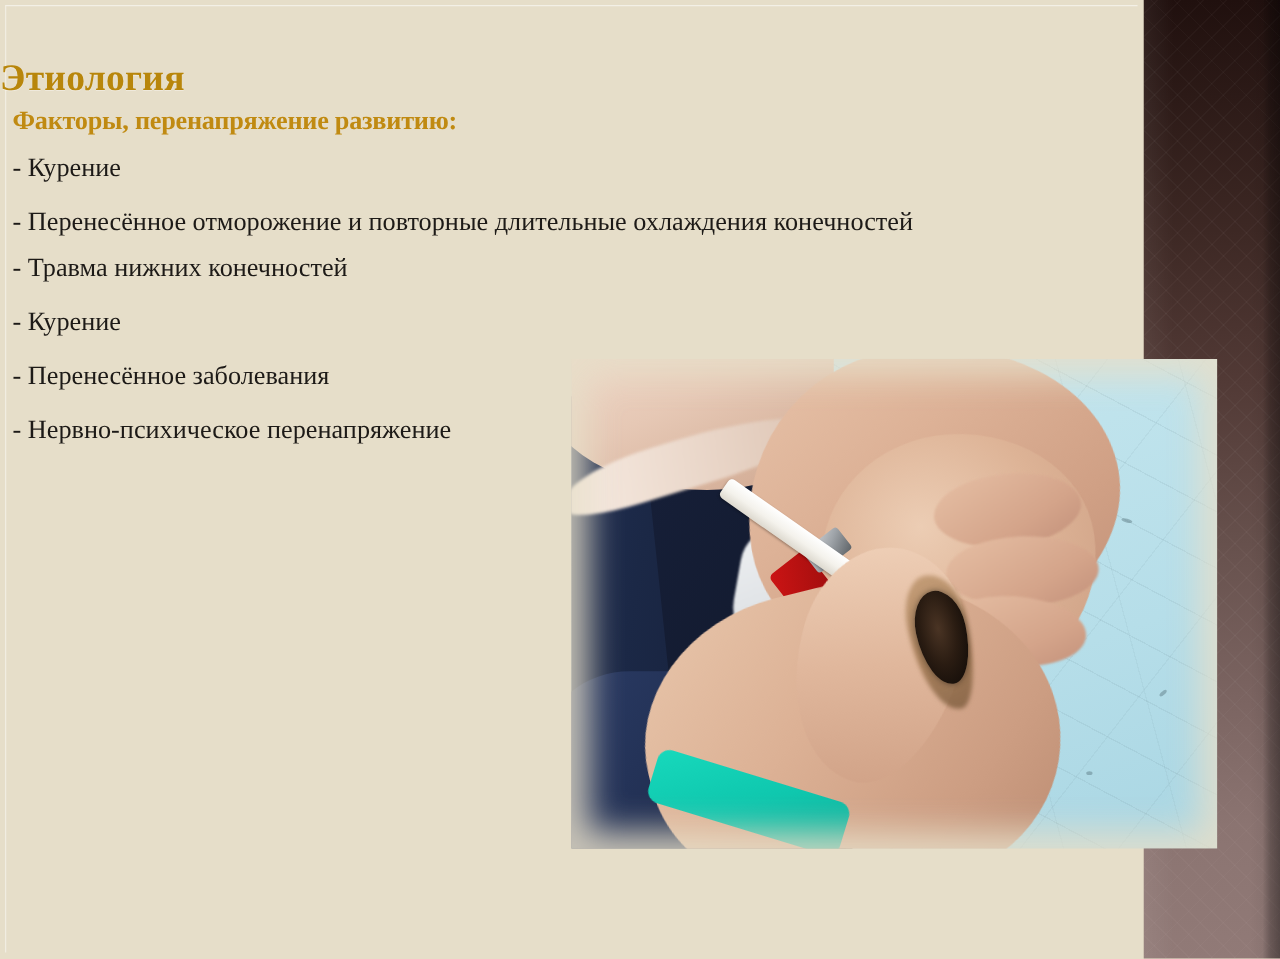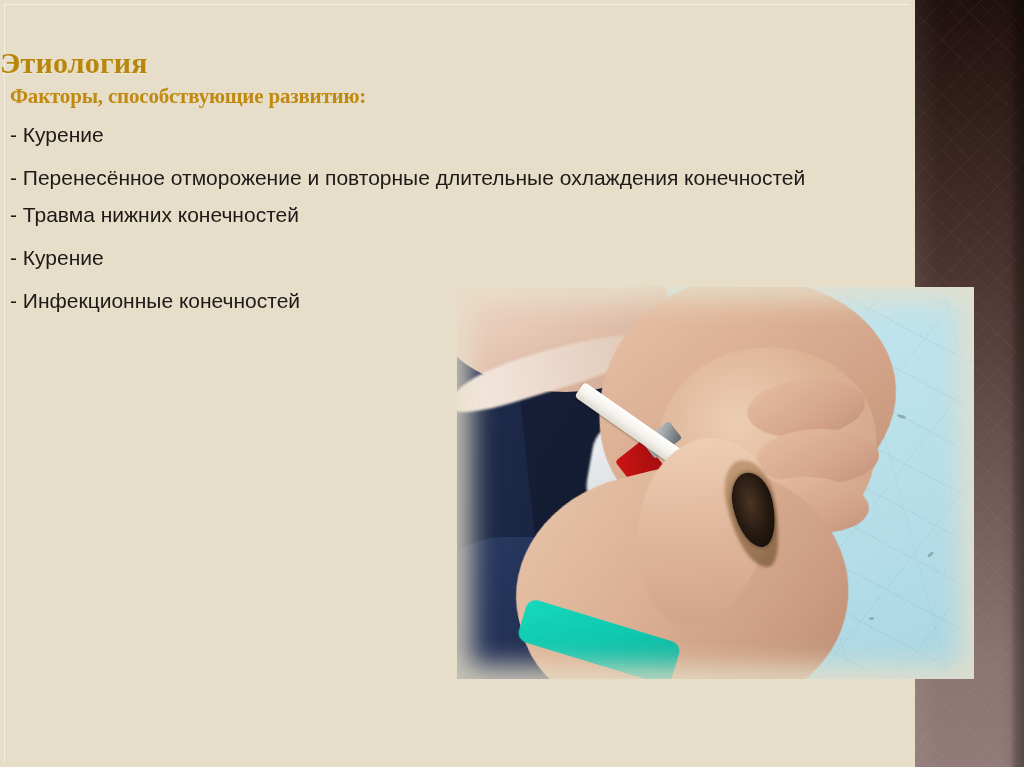--- a/index.html
+++ b/index.html
@@ -107,21 +107,21 @@
     margin-bottom: 17px;
     font-family: "Liberation Serif", "DejaVu Serif", serif;
     letter-spacing: -0.2px;
   }
   .bullet {
     font-size: 21px;
     color: #1d1a17;
     line-height: 1.0;
     margin-bottom: 22px;
     white-space: nowrap;
-    font-family: Liberation Sans, sans-serif;
+    font-family: Liberation Serif, serif;
   }
   .bullet.tight { margin-bottom: 16px; }
 
   
   #photo {
     position: absolute;
     left: 457px; top: 287px;
     width: 517px; height: 392px;
     overflow: hidden;
     -webkit-mask-image:
@@ -342,33 +342,34 @@
   <div id="right-panel">
     <div id="right-panel-texture"></div>
     <div id="right-panel-sheen"></div>
     <div id="right-panel-edge"></div>
   </div>
 
   <div id="title">Этиология</div>
 
   <div id="body-text">
 
-    <div class="subhead">Факторы, способствующие развитию:</div>
+    <div class="subhead">Факторы, перенапряжение развитию:</div>
 
     <div class="bullet">- Курение</div>
 
     <div class="bullet tight">- Перенесённое отморожение и повторные длительные охлаждения конечностей</div>
 
 
     <div class="bullet">- Травма нижних конечностей</div>
 
     <div class="bullet">- Курение</div>
 
-    <div class="bullet">- Инфекционные конечностей</div>
-
+    <div class="bullet">- Перенесённое заболевания</div>
+
+    <div class="bullet">- Нервно-психическое перенапряжение</div>
   </div>
 
   <div id="photo">
     <div id="photo-inner">
 
       <div class="ph-bg"></div>
       <div class="ph-scratches"></div>
 
       <div class="ph-spot" style="left:392px; top:34px;  width:6px;  height:3px;  transform:rotate(-20deg);"></div>
       <div class="ph-spot" style="left:440px; top:128px; width:9px;  height:3px;  transform:rotate(15deg);"></div>

